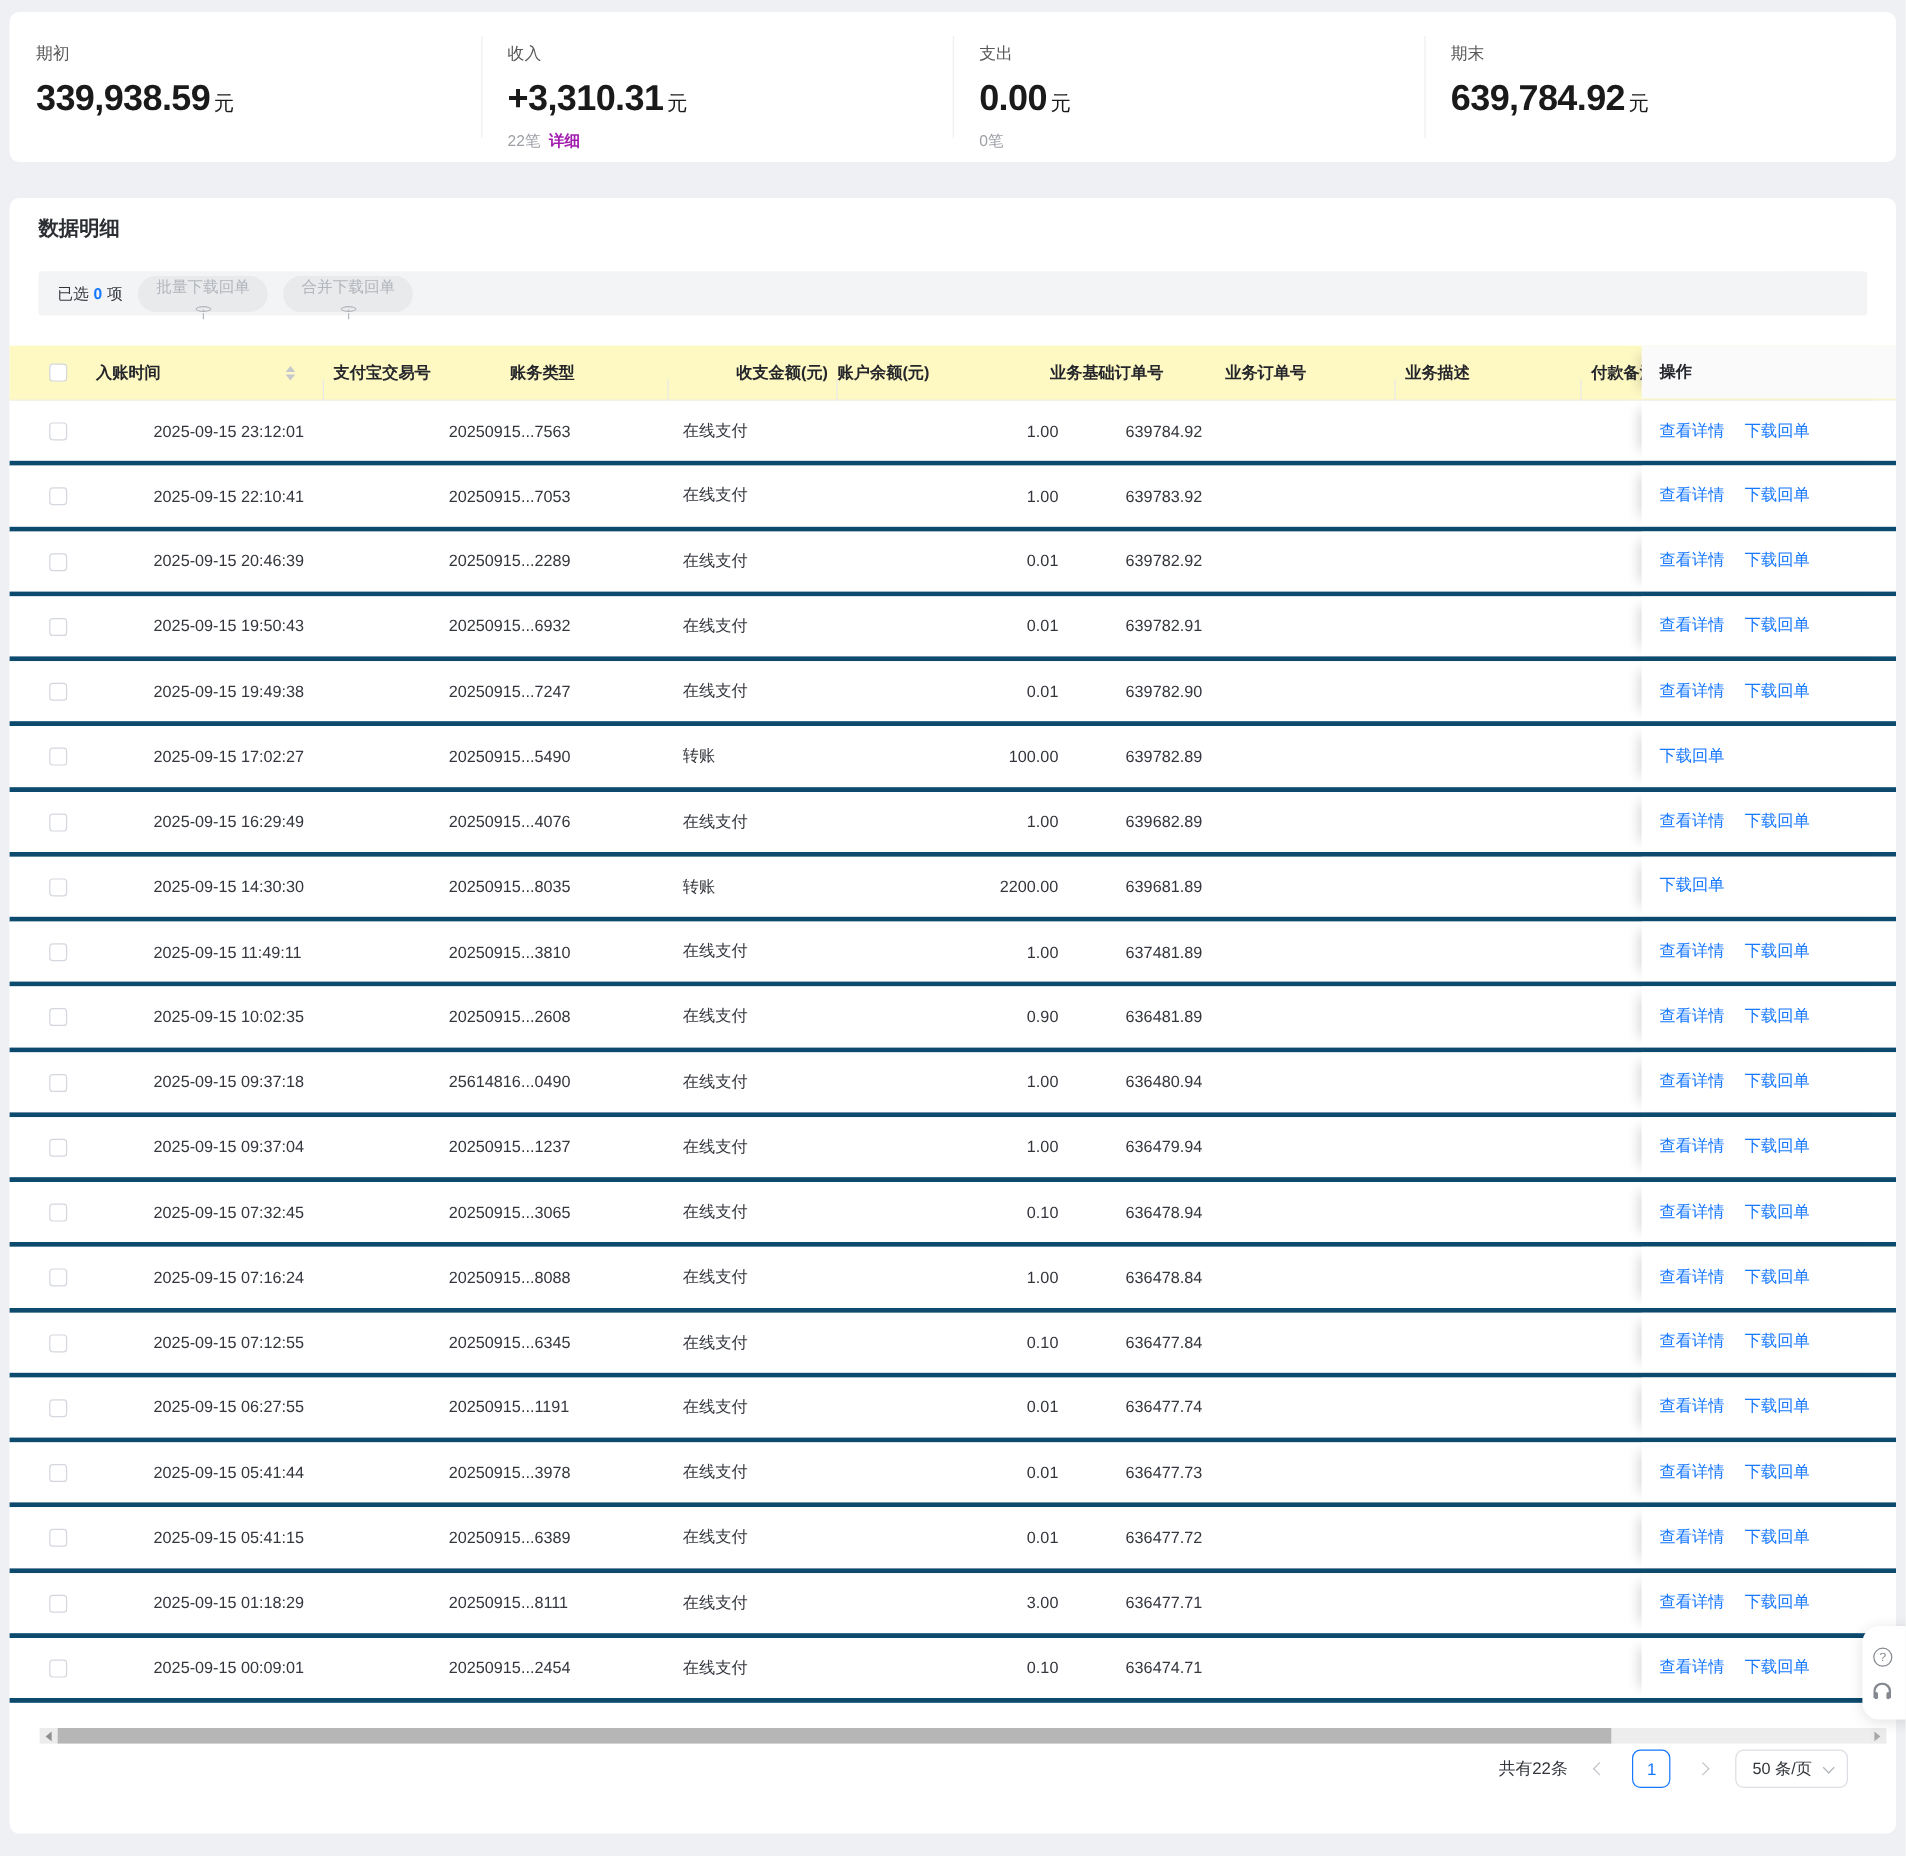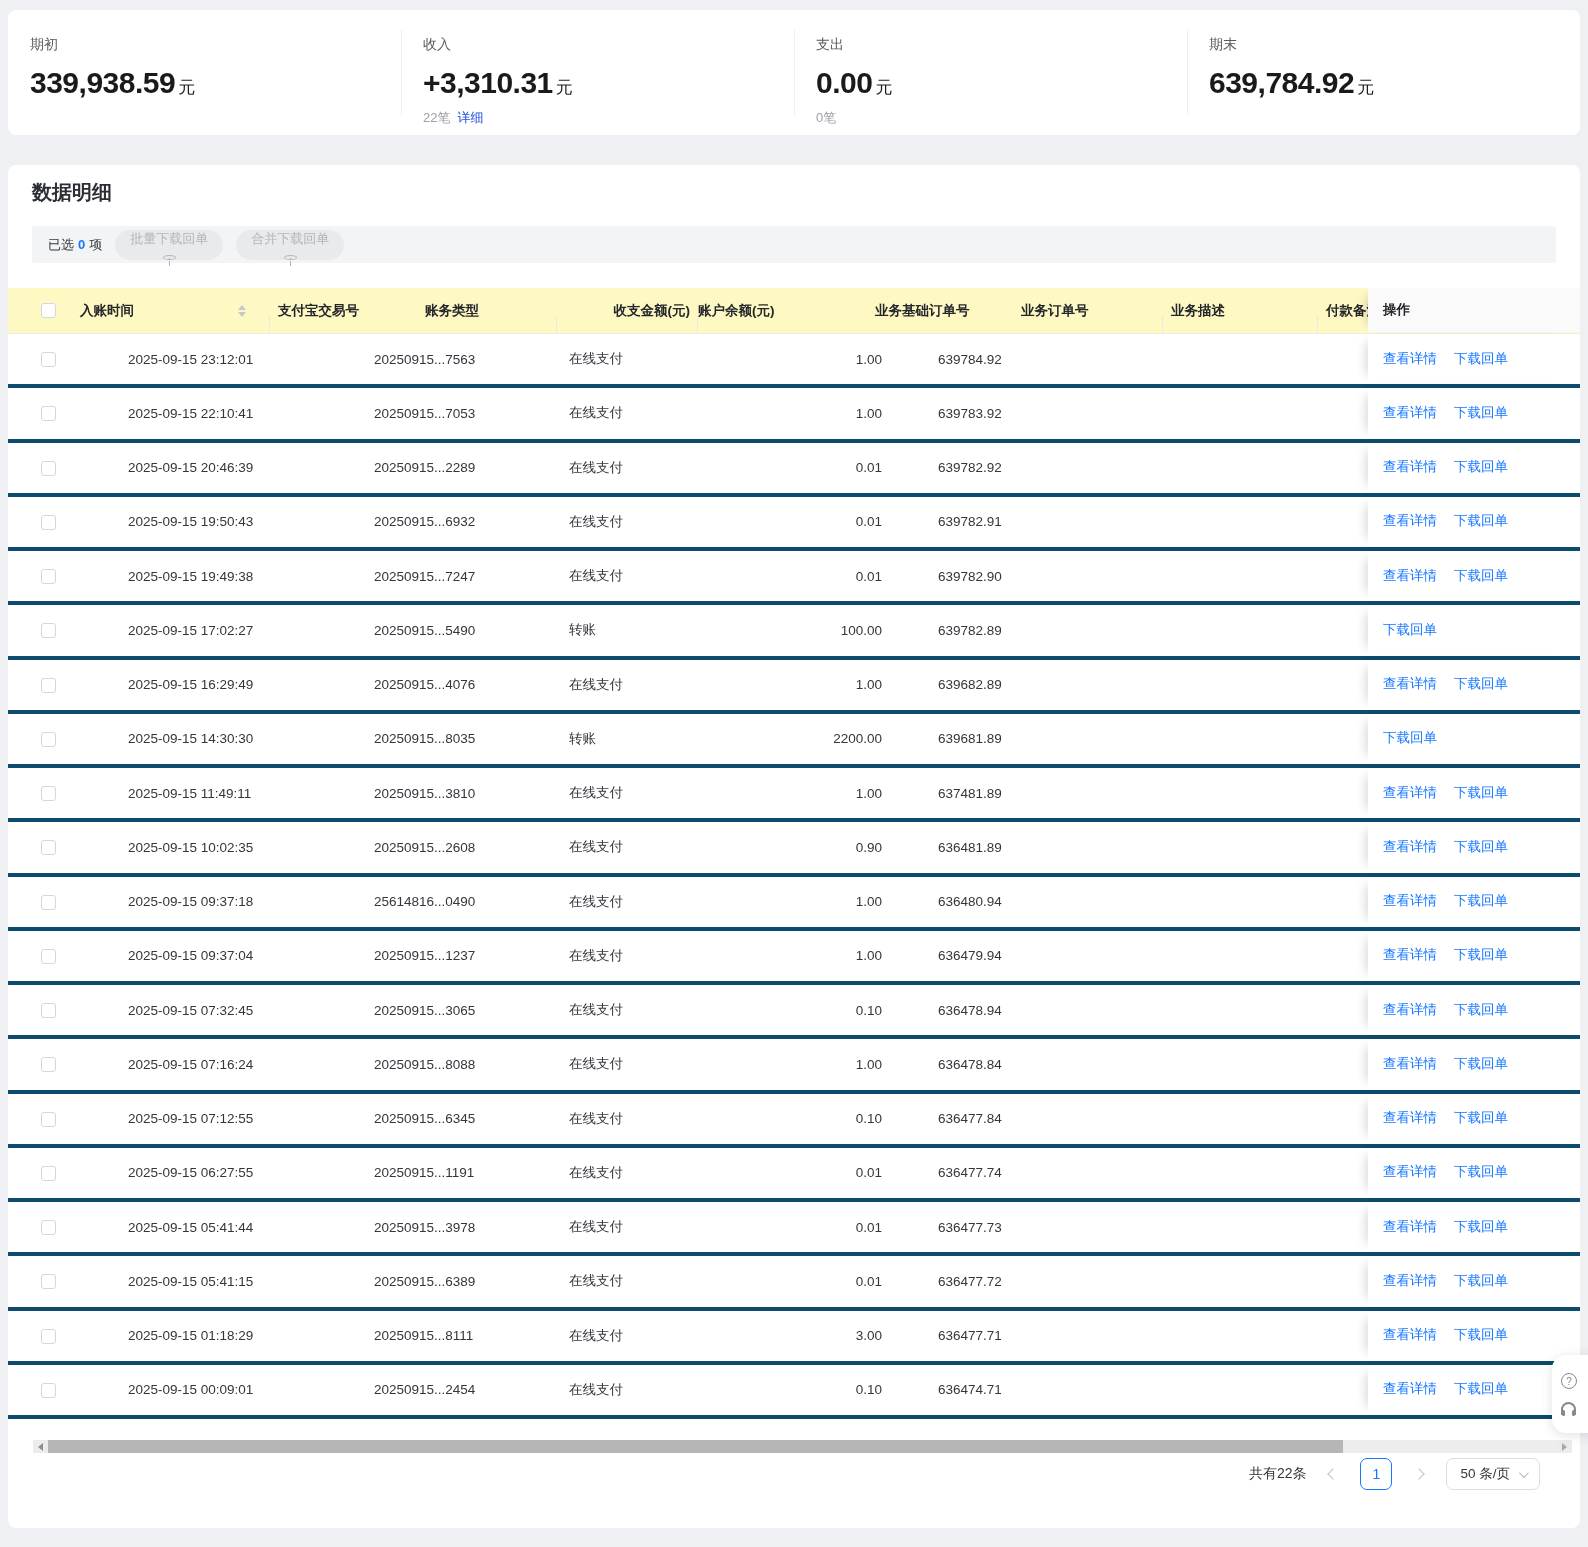--- a/index.html
+++ b/index.html
@@ -8,25 +8,25 @@
   a { text-decoration:none; cursor:pointer; }
 
   
   .summary-card { position:absolute; left:8px; top:10px; width:1572px; height:125px; background:#fff; border-radius:8px; display:flex; }
   .sum-col { width:393px; padding:26px 0 0 22px; position:relative; }
   .sum-col + .sum-col::before { content:""; position:absolute; left:0; top:20px; bottom:20px; width:1px; background:#efefef; }
   .sum-label { font-size:14px; color:#595959; }
   .sum-value { margin-top:12px; font-size:30px; font-weight:600; color:#1a1a1a; letter-spacing:-0.5px; }
   .sum-unit { font-size:17px; font-weight:400; margin-left:3px; }
   .sum-sub { margin-top:9px; font-size:13px; color:#9da0a6; display:flex; gap:7px; align-items:center; }
-  .sum-link { color:#1d4ed8; }
+  .sum-link { color:#a21caf;font-weight:bold; }
 
   
   .main-card { position:absolute; left:8px; top:165px; width:1572px; height:1363px; background:#fff; border-radius:8px; }
-  .panel-title { position:absolute; left:24px; top:14px; font-size:20px; font-weight:600; color:#2b2e33; }
+  .panel-title { position:absolute; left:24px; top:14px; font-size:17px; font-weight:600; color:#2b2e33; }
   .toolbar { position:absolute; right:20px; top:10px; display:flex; gap:14px; }
   .toolbar-btn { height:31px; padding:0 19px; border:1px solid #dee0e4; border-radius:16px; background:#fff; font-size:13px; color:#36393f; display:flex; align-items:center; cursor:pointer; font-family:inherit; }
 
   .selection-bar { position:absolute; left:24px; right:24px; top:61px; height:37px; background:#f3f4f6; border-radius:3px; display:flex; align-items:center; padding-left:16px; gap:13px; }
   .sel-text { font-size:13px; color:#33363c; }
   .sel-count { color:#1677ff; font-weight:700; margin:0 4px; }
   .pill-btn { height:30px; padding:0 15px; background:#e9eaec; border:none; border-radius:16px; color:#b2b5bb; font-size:13px; display:flex; align-items:center; gap:7px; font-family:inherit; cursor:not-allowed;flex-direction:column; }
   .icon-info { width:13px; height:13px; border:1px solid currentColor; border-radius:50%; position:relative; display:inline-block; }
   .icon-info::before { content:""; position:absolute; left:5px; top:5.5px; width:1.5px; height:4.5px; background:currentColor; }
   .icon-info::after { content:""; position:absolute; left:5px; top:2.5px; width:1.5px; height:1.5px; background:currentColor; }

